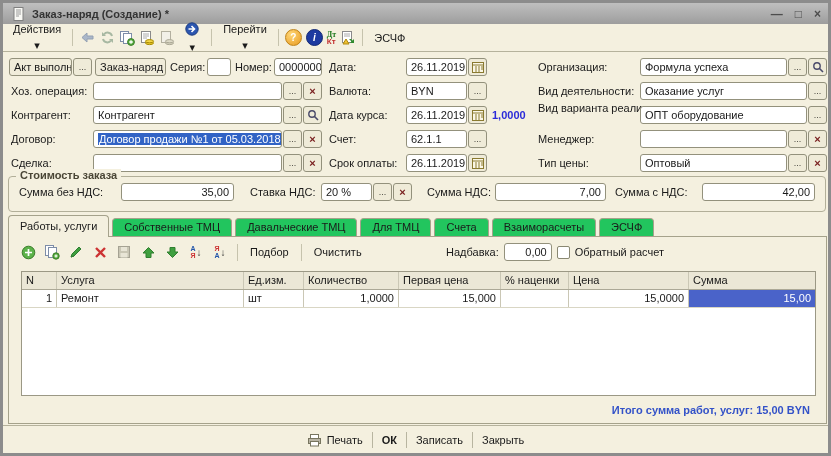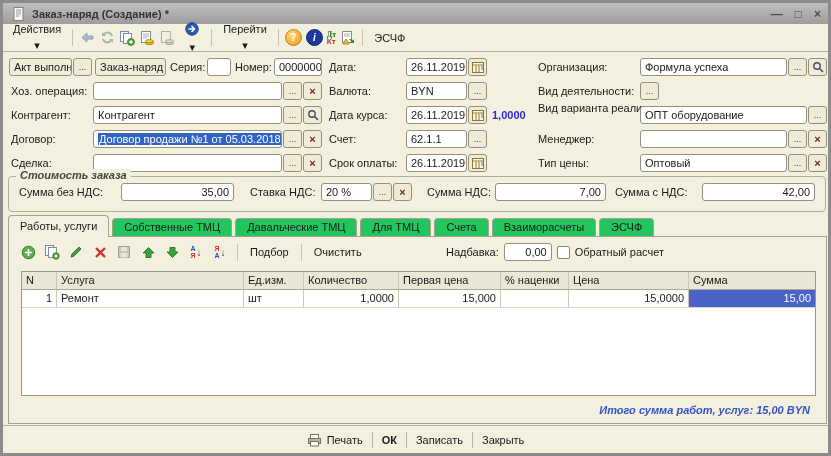--- a/index.html
+++ b/index.html
@@ -40,21 +40,21 @@
   .sbtn { flex:0 0 19px; width:19px; height:18px; box-sizing:border-box; border:1px solid #93917c;
     border-radius:3px; background:#EFEBD8; display:flex; align-items:center; justify-content:center;
     font-size:9px; color:#44423a; line-height:10px; }
   .xglyph { font-size:11px; color:#7a2020; font-weight:bold; }
   .seltext { background:#3163C5; color:#fff; padding:0 1px; }
   .blue-val { color:#2b2bd9; font-weight:bold; }
   
   .groupbox { position:absolute; left:5px; top:173px; width:818px; height:36px;
     border:1px solid #b2af99; border-radius:4px; box-sizing:border-box; }
   .grouptitle { position:absolute; left:13px; top:166px; background:#F4F0DF; padding:0 4px;
-    font-weight:bold; color:#4a4636;font-style:italic; }
+    font-weight:bold; color:#4a4636; }
   
   .tabs { position:absolute; left:5px; top:212px; height:22px; display:flex; gap:3px; align-items:flex-end; }
   .tab { border:1px solid #a5a28b; border-bottom:none; border-radius:4px 4px 0 0;
     padding:2px 11px 0; background:#22c55e; height:19px; box-sizing:border-box; white-space:nowrap; }
   .tab.active { background:#F4F0DF; height:22px; padding-top:4px; position:relative; z-index:3; }
   .panel { position:absolute; left:5px; top:233px; width:819px; height:188px;
     border:1px solid #a5a28b; box-sizing:border-box; background:#F4F0DF; z-index:2; }
   
   .ptoolbar { position:absolute; left:10px; top:5px; height:20px; display:flex; align-items:center; gap:6px; }
   .gbtn { width:18px; height:18px; display:flex; align-items:center; justify-content:center; }
@@ -68,21 +68,21 @@
   
   .tbl { position:absolute; left:12px; top:34px; width:795px; height:125px;
     background:#fff; border:1px solid #9b9885; box-sizing:border-box; overflow:hidden; }
   .hrow { display:flex; background:#EBE7D6; border-bottom:1px solid #aba896; height:18px; box-sizing:border-box; }
   .drow { display:flex; height:18px; border-bottom:1px solid #d9d6c4; box-sizing:border-box; }
   .cell { border-right:1px solid #cac7b5; padding:1px 4px; box-sizing:border-box;
     overflow:hidden; white-space:nowrap; line-height:15px; }
   .c0{width:35px;} .c1{width:187px;} .c2{width:60px;} .c3{width:95px;}
   .c4{width:102px;} .c5{width:68px;} .c6{width:120px;} .c7{width:126px; border-right:none;}
   .selcell { background:#4a63c9; color:#fff; }
-  .totals { position:absolute; right:16px; top:167px; color:#3352c8; font-weight:bold;font-style:italic; }
+  .totals { position:absolute; right:16px; top:167px; color:#3352c8; font-weight:bold; }
   
   .footer { position:absolute; left:0; right:0; bottom:0; height:27px; border-top:1px solid #b5b29c;
     display:flex; align-items:center; justify-content:center; padding:0 8px; gap:9px; background:#F4F0DF; }
   .fbtn { display:flex; align-items:center; gap:4px; white-space:nowrap; }
   .fsep { width:1px; height:16px; background:#b8b5a0; }
   .bold { font-weight:bold; }
 </style>
 </head>
 <body>
 
@@ -234,20 +234,21 @@
         <span class="xglyph">×</span>
       </div>
   </div>
   <div class="lbl" style="left:326px;top:79px">Валюта:</div>
   <div class="fld" style="left:403px;top:79px;width:81px">
     <div class="inp grow">BYN</div>
     <div class="sbtn">...</div>
   </div>
   <div class="lbl" style="left:535px;top:79px">Вид деятельности:</div>
   <div class="fld" style="left:637px;top:79px;width:187px">
+    <div class="inp grow">Оказание услуг</div>
     <div class="sbtn">...</div>
   </div>
 
   <div class="lbl" style="left:8px;top:103px">Контрагент:</div>
   <div class="fld" style="left:90px;top:103px;width:229px">
     <div class="inp grow">Контрагент</div>
     <div class="sbtn">...</div>
     <div class="sbtn">
         <span class="icon16">
           <svg width="12" height="12" viewBox="0 0 12 12">

